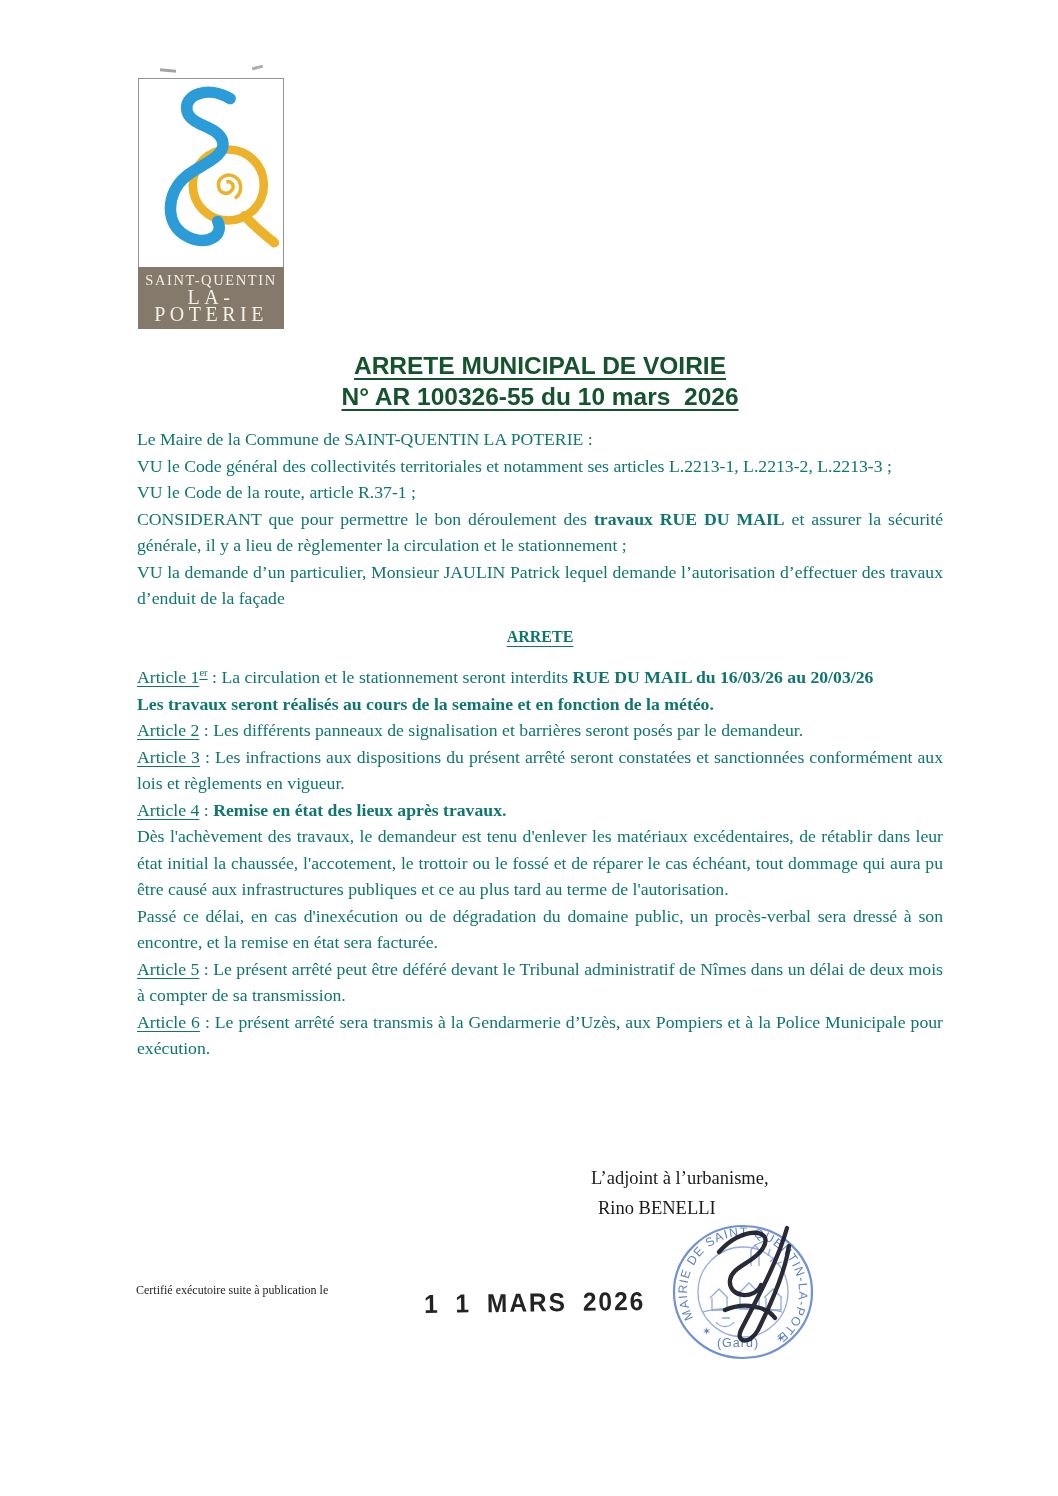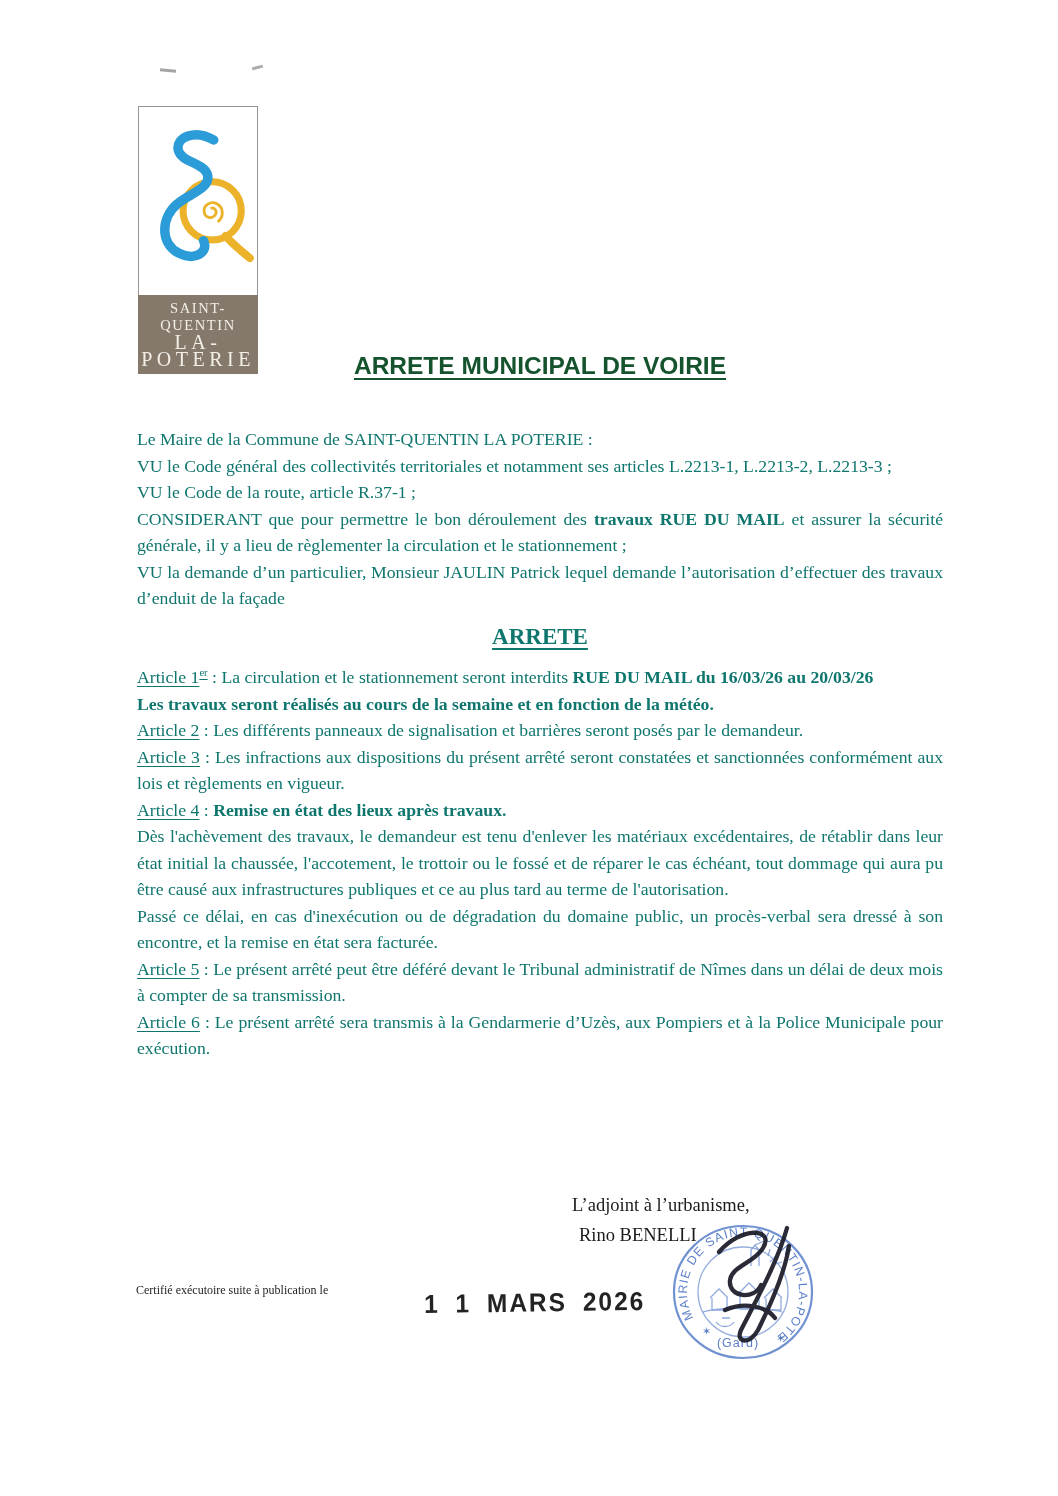--- a/index.html
+++ b/index.html
@@ -1,20 +1,20 @@
 <!DOCTYPE html>
 <html><head>
 <meta charset="utf-8">
 <style>
   html,body{margin:0;padding:0;background:#ddd;}
   .page{position:relative;width:1058px;height:1496px;background:#ffffff;overflow:hidden;
         font-family:"Liberation Serif",serif;color:#1b1b1b;}
 
   
-  .logo{position:absolute;left:138px;top:78px;width:120px;margin-top:28px;}
+  .logo{position:absolute;left:138px;top:78px;width:146px;}
   .logo-art{height:189px;border:1px solid #979390;border-bottom:none;background:#fff;box-sizing:border-box;}
   .logo-art svg{width:100%;height:100%;display:block;}
   .logo-band{background:#85796c;color:#f3efe6;text-align:center;padding:5px 0 6px;}
   .band-l1{font-size:14.5px;letter-spacing:1.6px;line-height:17px;}
   .band-l2{font-size:20px;letter-spacing:4.5px;line-height:17px;}
   .mark-a{position:absolute;left:160px;top:69px;width:16px;height:3px;background:#4a4a4a;transform:rotate(6deg);opacity:.5;}
   .mark-b{position:absolute;left:252px;top:66px;width:11px;height:3px;background:#4a4a4a;transform:rotate(-14deg);opacity:.45;}
 
   
   .title-block{position:absolute;left:137px;width:806px;top:350px;text-align:center;
@@ -22,25 +22,25 @@
   .title-line{line-height:31px;text-decoration:underline;text-underline-offset:4px;white-space:pre;}
 
   
   .doc-body{position:absolute;left:137px;top:426px;width:806px;font-size:17.7px;line-height:26.5px;
             text-align:justify;color:#0f766e;}
   .doc-body p{margin:0;}
   .seg-b{font-weight:bold;}
   .seg-u{text-decoration:underline;text-underline-offset:3px;}
   .seg-sup{vertical-align:super;font-size:0.6em;line-height:0;}
   .seg-nw{white-space:nowrap;margin-top:30px;}
-  .arrete-heading{text-align:center;font-weight:bold;font-size:23px;margin:12px 0 14px;}
+  .arrete-heading{text-align:center;font-weight:bold;font-size:16px;margin:12px 0 14px;}
   .arrete-heading span{text-decoration:underline;text-underline-offset:4px;}
 
   
-  .signature{position:absolute;left:572px;top:1163px;font-size:18.5px;line-height:30px;color:#1a1a1a;margin-top:27px;}
+  .signature{position:absolute;left:591px;top:1163px;font-size:18.5px;line-height:30px;color:#1a1a1a;}
   .sig-name{padding-left:7px;}
 
   
   .stamp{position:absolute;left:658px;top:1206px;width:170px;height:172px;}
   .stamp svg{width:100%;height:100%;display:block;}
   .ink{position:absolute;left:695px;top:1222px;width:125px;height:130px;}
   .ink svg{width:100%;height:100%;display:block;}
 
   
   .certify{position:absolute;left:136px;top:1283px;font-size:12px;color:#1e1e1e;}
@@ -66,20 +66,21 @@
       </svg>
     </div>
     <div class="logo-band">
       <div class="band-l1">SAINT-QUENTIN</div>
       <div class="band-l2">LA-POTERIE</div>
     </div>
   </div>
 
   <div class="title-block">
     <div class="title-line">ARRETE MUNICIPAL DE VOIRIE</div>
+    <div class="title-line">N° AR 100326-55 du 10 mars  2026</div>
   </div>
 
   <div class="doc-body" id="doc-body">
       <p><span>Le Maire de la Commune de SAINT-QUENTIN LA POTERIE :</span></p>
       <p><span>VU le Code général des collectivités territoriales et notamment ses articles L.2213-1, L.2213-2, L.2213-3 ;</span></p>
       <p><span>VU le Code de la route, article R.37-1 ;</span></p>
       <p><span>CONSIDERANT que pour permettre le bon déroulement des </span><span class="seg-b">travaux RUE DU MAIL</span><span> et assurer la sécurité générale, il y a lieu de règlementer la circulation et le stationnement ;</span></p>
       <p><span>VU la demande d’un particulier, Monsieur JAULIN Patrick lequel demande l’autorisation d’effectuer des travaux d’enduit de la façade</span></p>
       <div class="arrete-heading"><span>ARRETE</span></div>
       <p><span class="seg-u">Article 1</span><span class="seg-u seg-sup">er</span><span> : La circulation et le stationnement seront interdits </span><span class="seg-b seg-nw">RUE DU MAIL du 16/03/26</span><span class="seg-b"> </span><span class="seg-b seg-nw">au 20/03/26</span></p>

